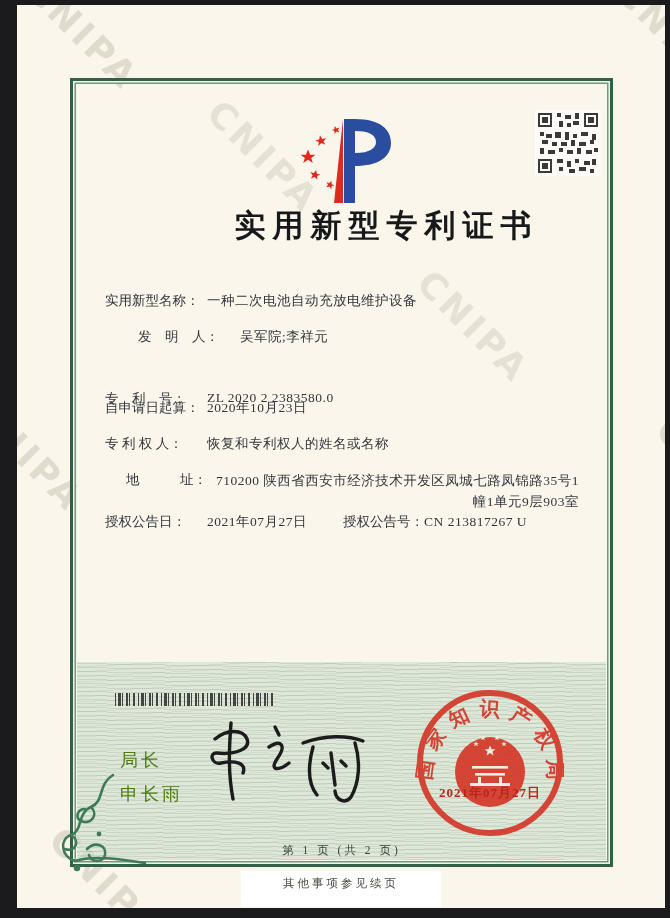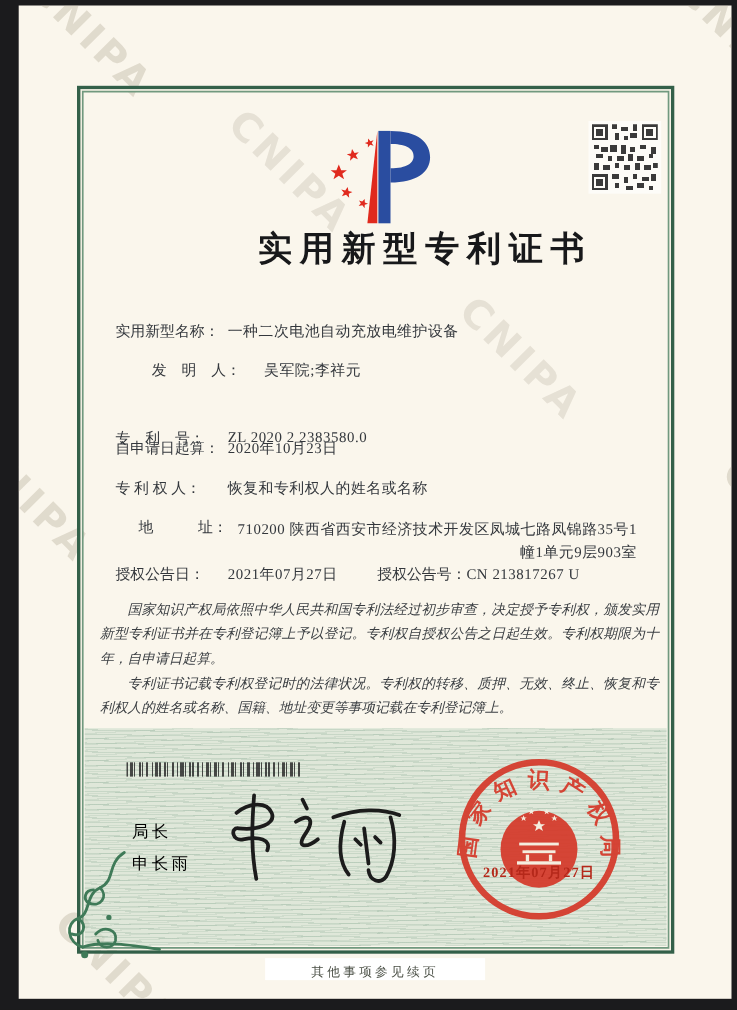--- a/index.html
+++ b/index.html
@@ -54,32 +54,32 @@
 
   .paras{position:absolute;left:74px;top:538px;width:508px;font-size:12.5px;line-height:1.78;
          color:#3a3e42;font-style:italic;text-align:justify;}
   .paras p{margin:0;text-indent:2em;}
 
   .barcode{position:absolute;left:98px;top:688px;width:160px;height:13px;opacity:.85;
      background:repeating-linear-gradient(90deg,#2b2b2b 0 1px,transparent 1px 3px,#2b2b2b 3px 6px,
      transparent 6px 7px,#2b2b2b 7px 8px,transparent 8px 11px,#2b2b2b 11px 13px,transparent 13px 14px,
      #2b2b2b 14px 15px,transparent 15px 18px,#2b2b2b 18px 20px,transparent 20px 23px);}
 
-  .signer{position:absolute;left:103px;top:738px;font-size:15px;color:#000000;letter-spacing:3px;line-height:1.9;}
+  .signer{position:absolute;left:103px;top:738px;font-size:18px;color:#4d7c0f;letter-spacing:3px;line-height:1.9;}
   .signature{position:absolute;left:188px;top:708px;width:170px;height:100px;}
 
   .seal{position:absolute;left:398px;top:683px;width:150px;height:150px;opacity:.93;}
   .seal-date{position:absolute;left:396px;top:779px;width:154px;text-align:center;
      font-weight:bold;font-size:13px;color:#b5281a;letter-spacing:1px;}
 
   .page-num{position:absolute;left:53px;top:838px;width:543px;text-align:center;
      font-size:11.5px;color:#3c4540;letter-spacing:3px;}
 
   .note{position:absolute;left:224px;top:866px;width:200px;background:#ffffff;
-     text-align:center;padding:5px 0 0 0;font-size:11.5px;color:#4a4f45;letter-spacing:3px;}
+     text-align:center;padding:5px 0 16px 0;font-size:11.5px;color:#4a4f45;letter-spacing:3px;}
 
   .flourish{position:absolute;left:36px;top:766px;width:100px;height:110px;}
 </style>
 </head>
 <body>
 
 <div class="screen">
   <div class="paper">
 
     <div class="wm wm1">CNIPA</div>
@@ -183,24 +183,20 @@
         <span class="lbl">专 利 权 人：</span><span class="val">恢复和专利权人的姓名或名称</span>
       </div>
       <div class="row r6">
         <span class="lbl">地　　　址：</span><span class="val">710200 陕西省西安市经济技术开发区凤城七路凤锦路35号1幢1单元9层903室</span>
       </div>
       <div class="row r7">
         <span class="lbl">授权公告日：</span><span class="val">2021年07月27日</span><span class="pair2"><span>授权公告号：</span><span class="val">CN 213817267 U</span></span>
       </div>
     </div>
 
-    <div class="paras">
-      <p>国家知识产权局依照中华人民共和国专利法经过初步审查，决定授予专利权，颁发实用新型专利证书并在专利登记簿上予以登记。专利权自授权公告之日起生效。专利权期限为十年，自申请日起算。</p>
-      <p>专利证书记载专利权登记时的法律状况。专利权的转移、质押、无效、终止、恢复和专利权人的姓名或名称、国籍、地址变更等事项记载在专利登记簿上。</p>
-    </div>
 
     <div class="barcode"></div>
 
     <div class="signer">
       <div>局长</div>
       <div>申长雨</div>
     </div>
 
     <div class="signature">
       <svg viewBox="0 0 170 100" fill="none" stroke="#1c1c1c" stroke-width="3.4" stroke-linecap="round">
@@ -237,20 +233,21 @@
           <rect x="57" y="78" width="36" height="2.6"></rect>
           <rect x="60" y="85" width="30" height="2.6"></rect>
           <rect x="55" y="95" width="40" height="3"></rect>
           <rect x="63" y="89" width="3" height="6"></rect>
           <rect x="84" y="89" width="3" height="6"></rect>
         </g>
       </svg>
     </div>
     <div class="seal-date">2021年07月27日</div>
 
+    <div class="page-num">第 1 页 (共 2 页)</div>
 
     <div class="flourish">
       <svg viewBox="0 0 100 110" fill="none" stroke="#3f7a58" stroke-width="2.6" stroke-linecap="round">
         <path d="M60,4 C44,14 52,30 38,36 C24,42 30,60 18,64 C6,68 8,86 22,90"></path>
         <path d="M38,36 C46,44 38,54 28,50 C22,47 24,38 32,38"></path>
         <path d="M18,64 C28,70 22,82 12,78"></path>
         <path d="M22,90 C40,84 66,88 92,92"></path>
         <path d="M34,78 C42,70 54,74 52,84 C50,92 38,92 36,84"></path>
         <circle cx="24" cy="97" r="3.2" fill="#3f7a58" stroke="none"></circle>
         <circle cx="46" cy="63" r="2.4" fill="#3f7a58" stroke="none"></circle>

